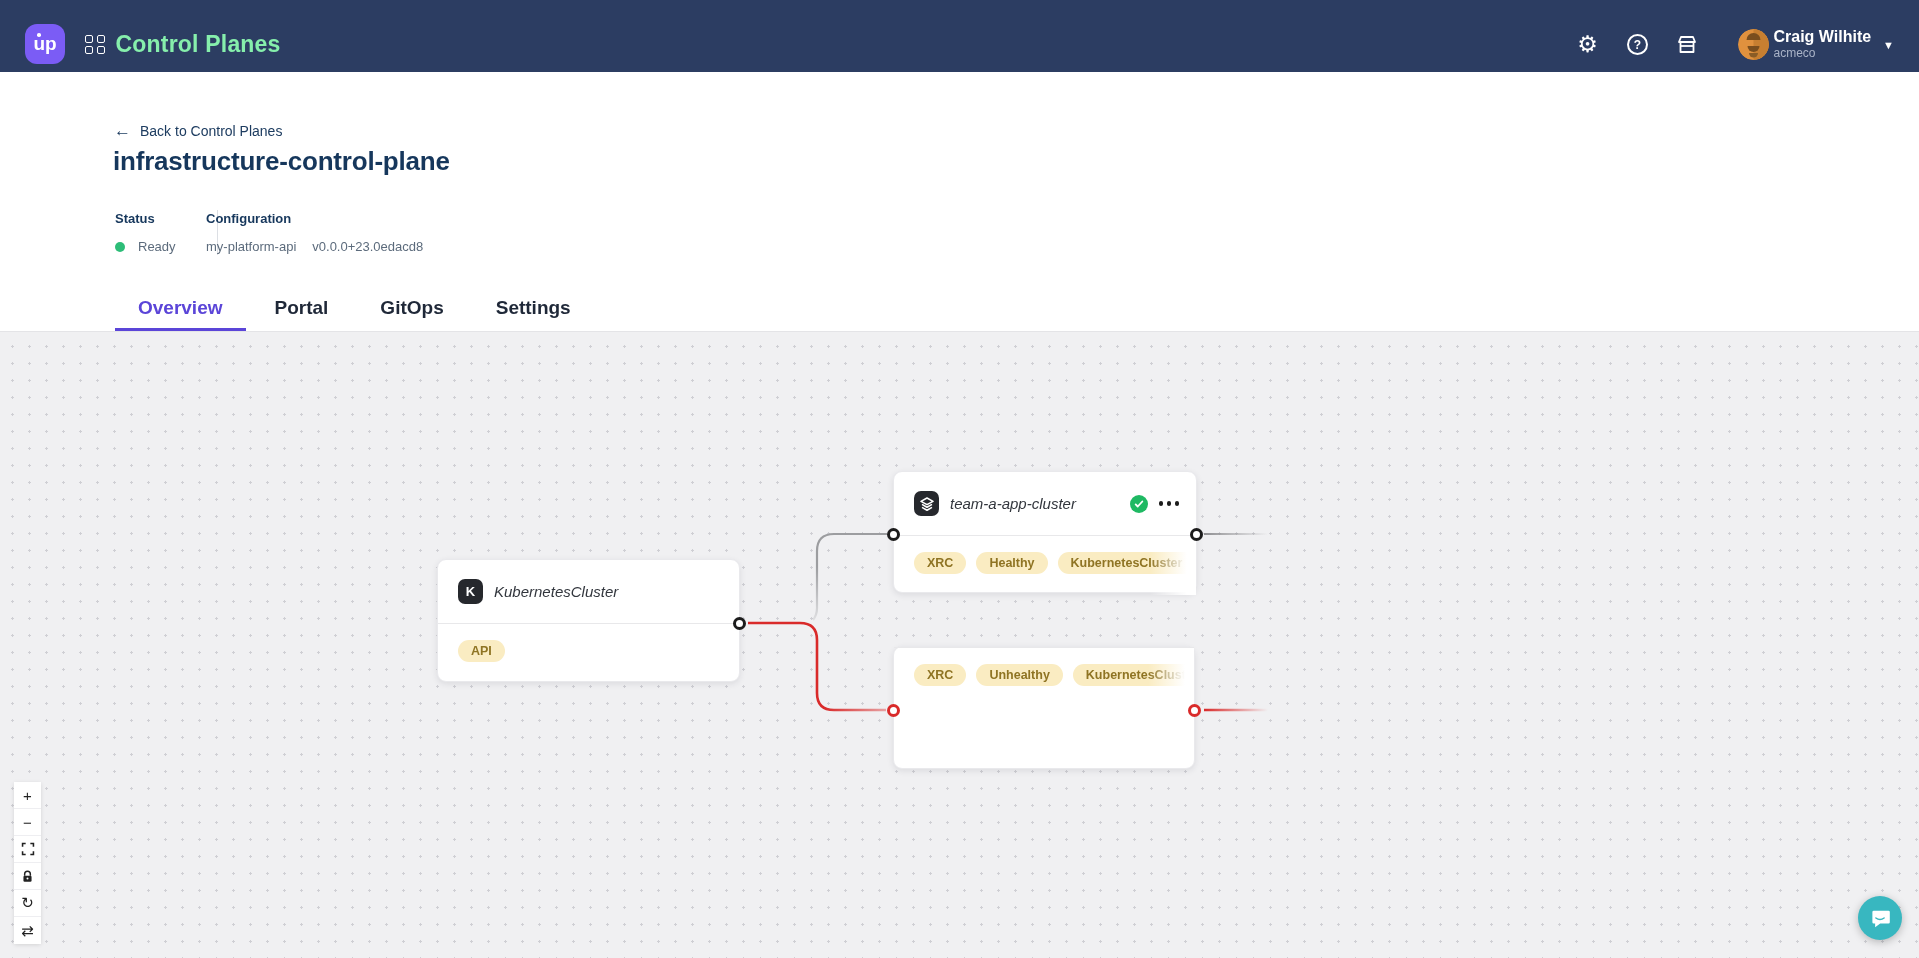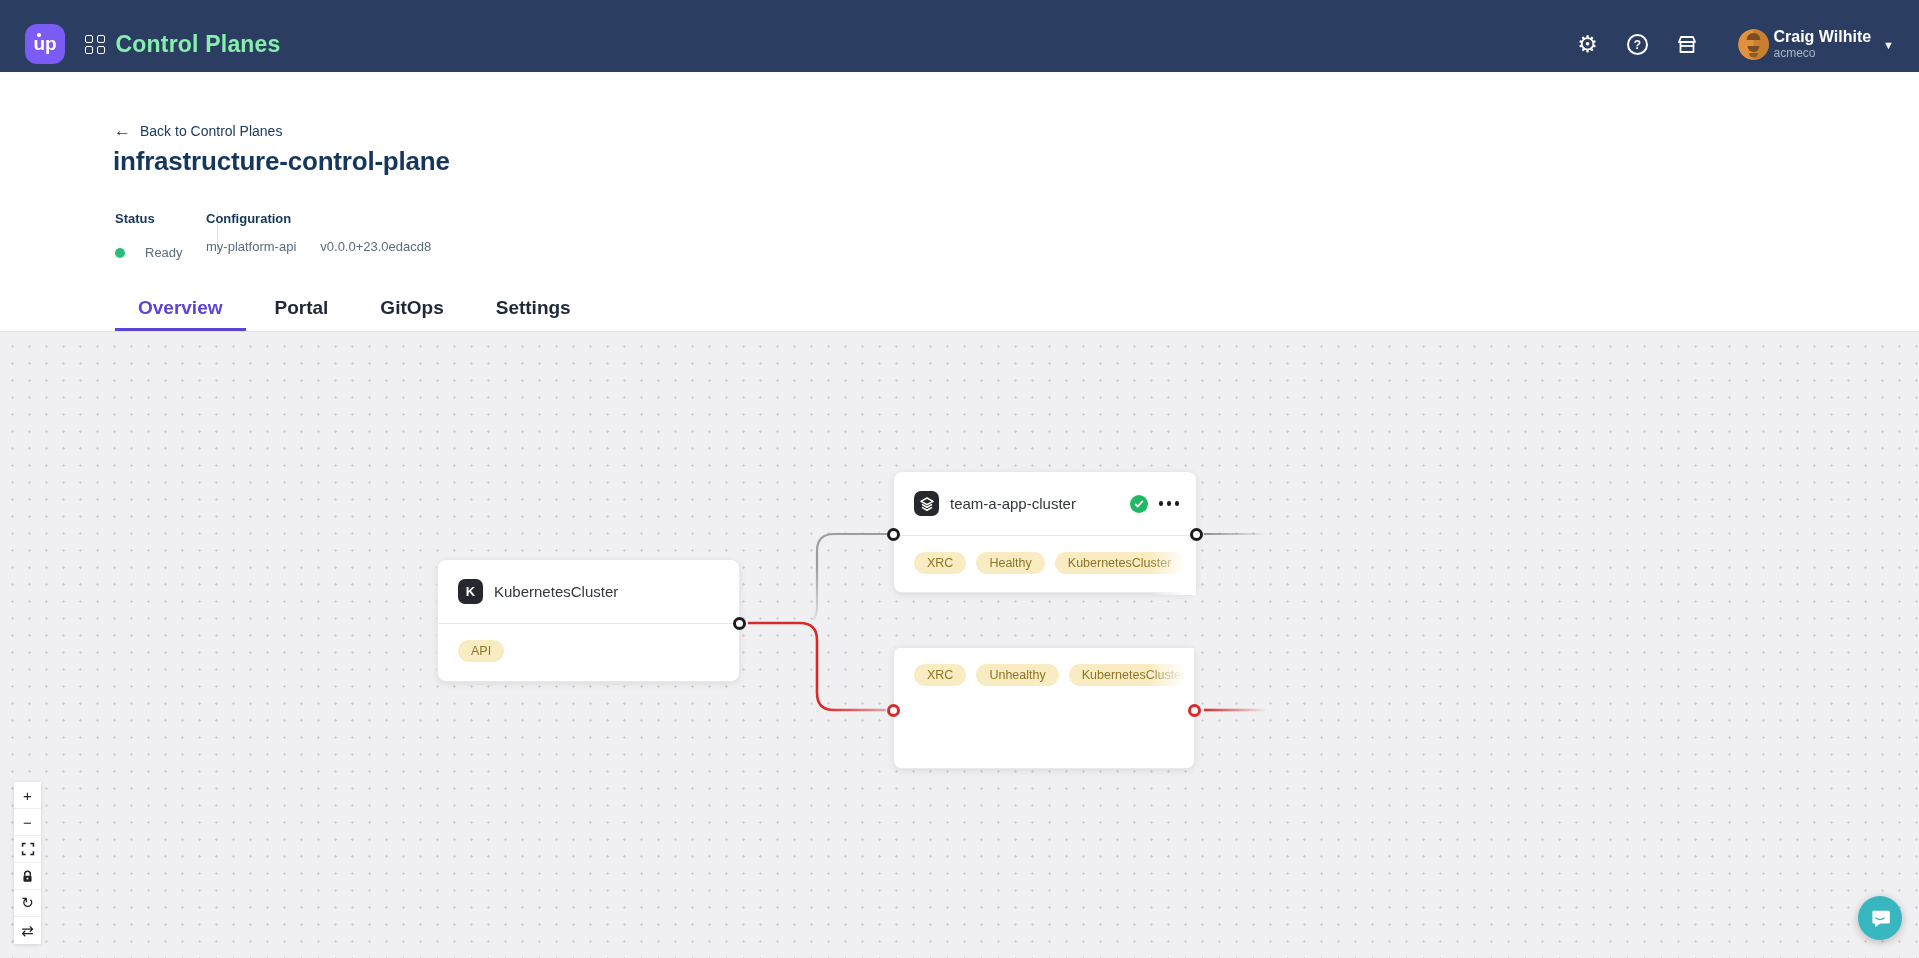--- a/index.html
+++ b/index.html
@@ -23,49 +23,49 @@
   .user-name { color:#fff; font-size:16px; font-weight:bold; }
   .user-org { color:#aab4c8; font-size:12px; }
   .caret { color:#fff; font-size:11px; margin-left:8px; }
 
   
   .back-link { position:absolute; left:114px; top:122px; display:flex; align-items:center; gap:9px; color:#1d3c60; font-size:14px; cursor:pointer; }
   .back-arrow { font-size:17px; line-height:1; }
   .page-title { position:absolute; left:113px; top:146px; color:#16375c; font-size:26px; font-weight:bold; letter-spacing:-.2px; }
   .meta-label { color:#16375c; font-size:13px; font-weight:bold; }
   .status-block { position:absolute; left:115px; top:211px; }
-  .status-value { display:flex; align-items:center; gap:20px; margin-top:19px; }
+  .status-value { display:flex; align-items:center; gap:13px; margin-top:13px; }
   .status-dot { width:10px; height:10px; border-radius:50%; background:#2dbd78; }
   .meta-text { color:#5c6b7c; font-size:13px; }
   .meta-divider { position:absolute; left:217px; top:210px; width:1px; height:45px; background:#dcdfe4; }
   .config-block { position:absolute; left:206px; top:211px; }
-  .config-values { display:flex; gap:24px; margin-top:13px; }
+  .config-values { display:flex; gap:16px; margin-top:13px; }
 
   
   .tabs { position:absolute; left:115px; top:288px; display:flex; }
   .tab { height:43px; padding:0 23px; margin-right:6px; display:flex; align-items:center; font-size:19px; font-weight:bold; color:#1f2838; border-bottom:3px solid transparent; cursor:pointer; }
   .tab.active { color:#5b45d8; border-bottom-color:#5b45d8; }
 
   
   .canvas { position:absolute; left:0; top:331px; width:1919px; height:627px; background:#f0f0f2; border-top:1px solid #e4e4e7;
     background-image:radial-gradient(#cfcfd4 1.1px, transparent 1.1px); background-size:17px 17px; background-position:4px 6px; }
   .edges { position:absolute; left:0; top:0; width:1919px; height:627px; }
 
   .node { position:absolute; background:#fff; border:1px solid #e9e9ec; border-radius:9px; box-shadow:0 2px 6px rgba(40,40,60,.10); cursor:pointer; }
   .node-header { height:63px; display:flex; align-items:center; padding:0 17px 0 20px; }
   .node-icon { width:25px; height:25px; border-radius:7px; background:#26282d; color:#fff; display:flex; align-items:center; justify-content:center; font-size:13px; font-weight:bold; flex:none; }
-  .node-title { margin-left:11px; font-size:15px; color:#32363d; white-space:nowrap; }
+  .node-title { margin-left:11px; font-size:15px; color:#32363d; white-space:nowrap;font-style:italic; }
   .node-right { margin-left:auto; display:flex; align-items:center; gap:11px; }
   .status-circle { width:18px; height:18px; border-radius:50%; display:flex; align-items:center; justify-content:center; }
   .status-circle.healthy { background:#1fb963; }
   .status-circle.unhealthy { background:#dc2130; }
   .dots-menu { display:flex; gap:3.5px; padding:4px 0; }
   .dots-menu i { width:4.5px; height:4.5px; background:#1c1c1c; border-radius:50%; }
   .node-divider { border-top:1px solid #e8e8ea; }
-  .badge-row { position:relative; display:flex; gap:10px; padding:16px 0 0 20px; white-space:nowrap; overflow:hidden; height:59px; }
+  .badge-row { position:relative; display:flex; gap:10px; padding:16px 0 0 20px; white-space:nowrap; overflow:hidden; height:59px;font-weight:bold; }
   .badge { display:inline-flex; align-items:center; height:22px; padding:0 13px; background:#faecc2; color:#8f7423; font-size:12.5px; border-radius:12px; flex:none; }
   .badge-fade { position:absolute; right:0; top:0; width:46px; height:100%; background:linear-gradient(to right, rgba(255,255,255,0), #ffffff 80%); }
   .handle { position:absolute; width:13px; height:13px; border-radius:50%; background:#fff; border:3.5px solid #1c1c1c; }
   .handle.red { border-color:#d92a2a; }
 
   
   .flow-controls { position:absolute; left:14px; top:450px; width:27px; background:#fff; box-shadow:0 1px 4px rgba(0,0,0,.12); border-radius:2px; }
   .ctrl-btn { width:27px; height:27px; display:flex; align-items:center; justify-content:center; border-bottom:1px solid #eeeef1; color:#222; font-size:15px; cursor:pointer; background:#fff; }
   .ctrl-btn:last-child { border-bottom:none; }
 

